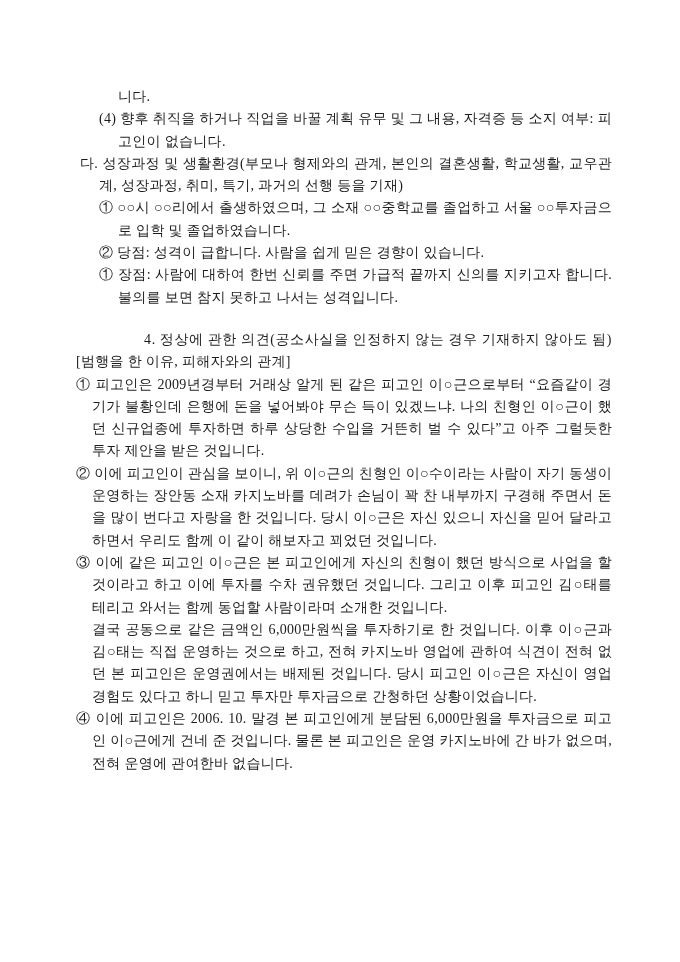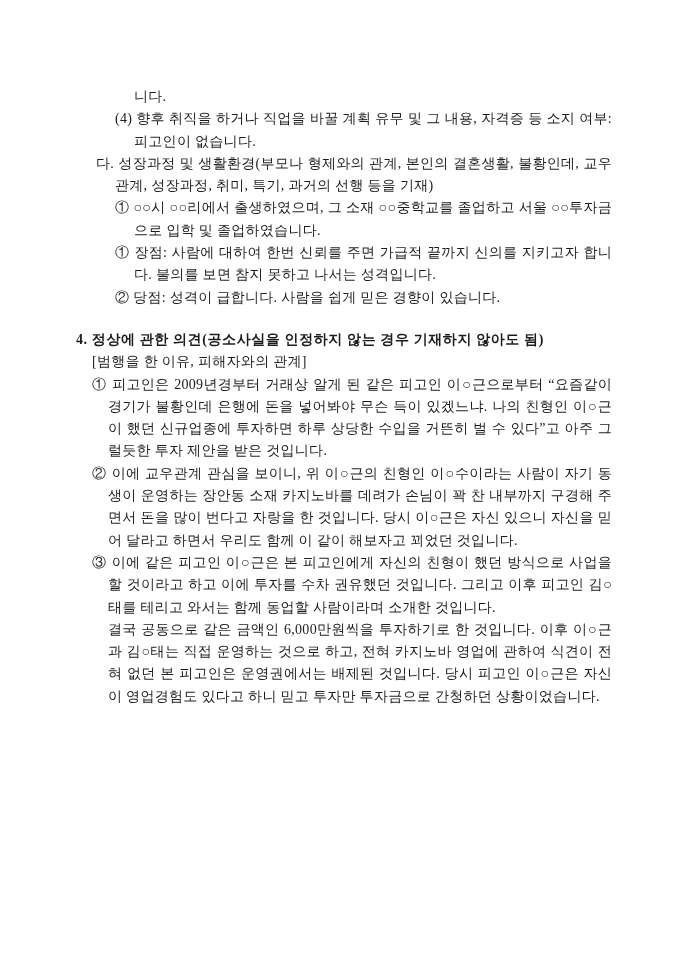--- a/index.html
+++ b/index.html
@@ -12,21 +12,21 @@
     height: 962px;
     overflow: hidden;
     font-family: "Liberation Serif", "DejaVu Serif", serif;
     color: #1c1c1c;
   }
   .page {
     width: 680px;
     height: 752px;
     background: #ffffff;
     box-sizing: border-box;
-    padding: 86px 68px 0 16px;
+    padding: 86px 68px 0 0;
   }
   .doc {
     font-size: 14px;
     line-height: 22.3px;
     letter-spacing: 0.3px;
     text-align: justify;
     word-break: break-all;
   }
   .doc p {
     margin: 0;
@@ -34,43 +34,44 @@
   
   .p-cont-l2 { padding-left: 118px; }
   
   .p-item-l1 { padding-left: 99px; text-indent: -19px; }
   
   .p-item-l2 { padding-left: 118px; text-indent: -19px; }
   
   .p-heading {
     padding-left: 60px;
     margin-top: 20px !important;
-    font-weight: bold;
+    font-weight: normal;
     letter-spacing: 0.6px;
-    text-align: left;
+    text-align: right;
   }
   
   .p-bracket { padding-left: 76px; }
   
   .p-item-s4 { padding-left: 92px; text-indent: -16px; }
   
   .p-cont-s4 { padding-left: 92px; }
   .marker { white-space: pre; }
 </style>
 </head>
 <body>
 
 <div class="page">
   <div class="doc" id="doc">
       <p class="p-cont-l2"><span>니다.</span></p>
       <p class="p-item-l2"><span class="marker">(4) </span><span>향후 취직을 하거나 직업을 바꿀 계획 유무 및 그 내용, 자격증 등 소지 여부: 피고인이 없습니다.</span></p>
-      <p class="p-item-l1"><span class="marker">다. </span><span>성장과정 및 생활환경(부모나 형제와의 관계, 본인의 결혼생활, 불황인데, 교우관계, 성장과정, 취미, 특기, 과거의 선행 등을 기재)</span></p>
+      <p class="p-item-l1"><span class="marker">다. </span><span>성장과정 및 생활환경(부모나 형제와의 관계, 본인의 결혼생활, 학교생활, 교우관계, 성장과정, 취미, 특기, 과거의 선행 등을 기재)</span></p>
       <p class="p-item-l2"><span class="marker">① </span><span>○○시 ○○리에서 출생하였으며, 그 소재 ○○중학교를 졸업하고 서울 ○○투자금으로 입학 및 졸업하였습니다.</span></p>
+      <p class="p-item-l2"><span class="marker">② </span><span>당점: 성격이 급합니다. 사람을 쉽게 믿은 경향이 있습니다.</span></p>
       <p class="p-item-l2"><span class="marker">① </span><span>장점: 사람에 대하여 한번 신뢰를 주면 가급적 끝까지 신의를 지키고자 합니다. 불의를 보면 참지 못하고 나서는 성격입니다.</span></p>
-      <p class="p-item-l2"><span class="marker">② </span><span>당점: 성격이 급합니다. 사람을 쉽게 믿은 경향이 있습니다.</span></p>
       <p class="p-heading"><span>4. 정상에 관한 의견(공소사실을 인정하지 않는 경우 기재하지 않아도 됨)</span></p>
       <p class="p-bracket"><span>[범행을 한 이유, 피해자와의 관계]</span></p>
       <p class="p-item-s4"><span class="marker">① </span><span>피고인은 2009년경부터 거래상 알게 된 같은 피고인 이○근으로부터 “요즘같이 경기가 불황인데 은행에 돈을 넣어봐야 무슨 득이 있겠느냐. 나의 친형인 이○근이 했던 신규업종에 투자하면 하루 상당한 수입을 거뜬히 벌 수 있다”고 아주 그럴듯한 투자 제안을 받은 것입니다.</span></p>
-      <p class="p-item-s4"><span class="marker">② </span><span>이에 교우관계 관심을 보이니, 위 이○근의 친형인 이○수이라는 사람이 자기 동생이 운영하는 장안동 소재 카지노바를 데려가 손님이 꽉 찬 내부까지 구경해 주면서 돈을 많이 번다고 자랑을 한 것입니다. 당시 이○근은 자신 있으니 자신을 믿어 달라고 하면서 우리도 함께 이 같이 해보자고 꾀었던 것입니다.</span></p>
+      <p class="p-item-s4"><span class="marker">② </span><span>이에 피고인이 관심을 보이니, 위 이○근의 친형인 이○수이라는 사람이 자기 동생이 운영하는 장안동 소재 카지노바를 데려가 손님이 꽉 찬 내부까지 구경해 주면서 돈을 많이 번다고 자랑을 한 것입니다. 당시 이○근은 자신 있으니 자신을 믿어 달라고 하면서 우리도 함께 이 같이 해보자고 꾀었던 것입니다.</span></p>
       <p class="p-item-s4"><span class="marker">③ </span><span>이에 같은 피고인 이○근은 본 피고인에게 자신의 친형이 했던 방식으로 사업을 할 것이라고 하고 이에 투자를 수차 권유했던 것입니다. 그리고 이후 피고인 김○태를 테리고 와서는 함께 동업할 사람이라며 소개한 것입니다.</span></p>
       <p class="p-cont-s4"><span>결국 공동으로 같은 금액인 6,000만원씩을 투자하기로 한 것입니다. 이후 이○근과 김○태는 직접 운영하는 것으로 하고, 전혀 카지노바 영업에 관하여 식견이 전혀 없던 본 피고인은 운영권에서는 배제된 것입니다. 당시 피고인 이○근은 자신이 영업경험도 있다고 하니 믿고 투자만 투자금으로 간청하던 상황이었습니다.</span></p>
+      <p class="p-item-s4"><span class="marker">④ </span><span>이에 피고인은 2006. 10. 말경 본 피고인에게 분담된 6,000만원을 투자금으로 피고인 이○근에게 건네 준 것입니다. 물론 본 피고인은 운영 카지노바에 간 바가 없으며, 전혀 운영에 관여한바 없습니다.</span></p>
     </div>
 </div>
 
 </body></html>

